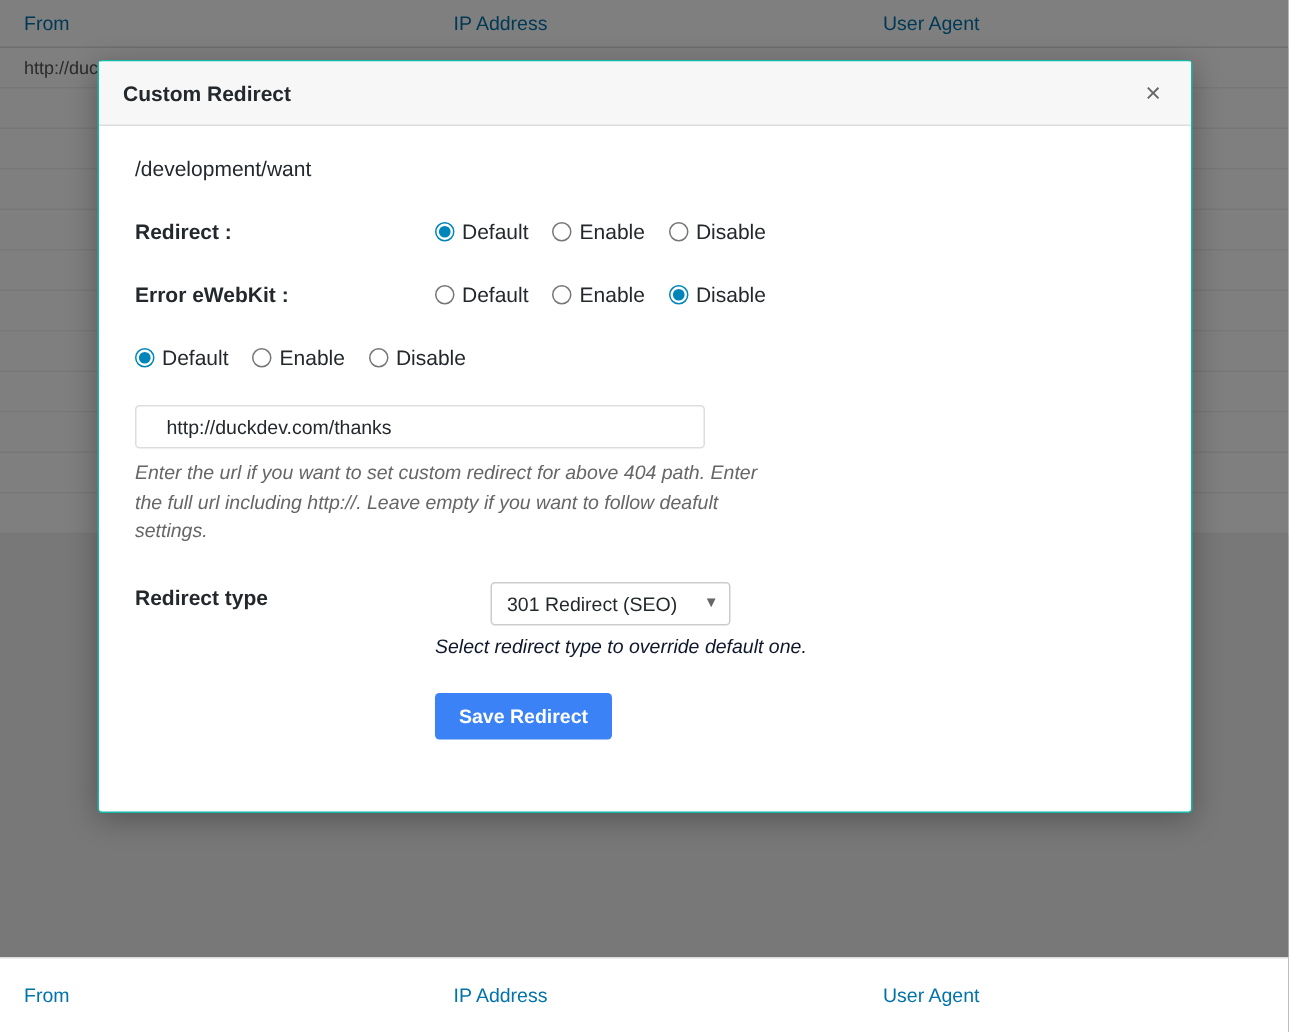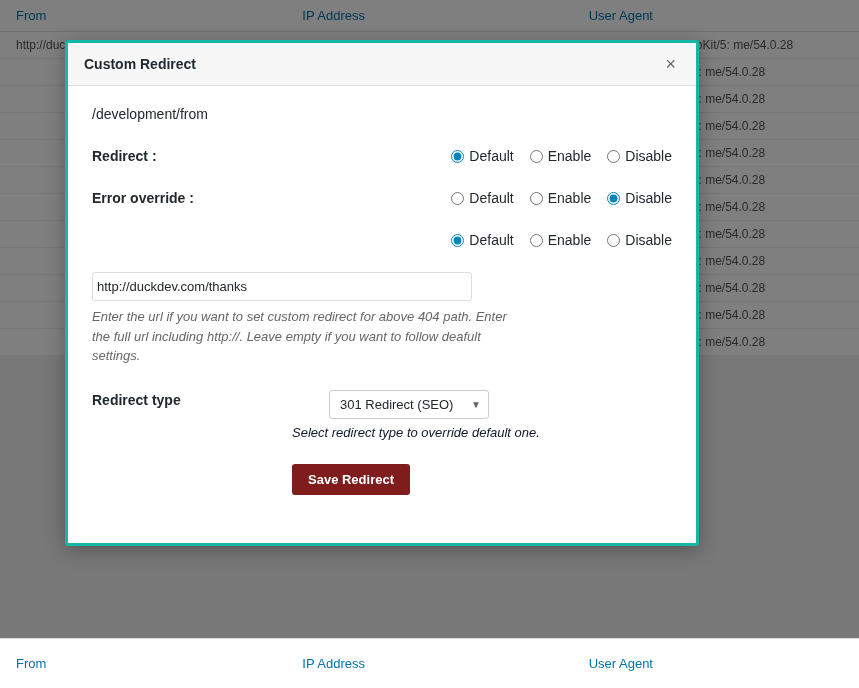--- a/index.html
+++ b/index.html
@@ -45,23 +45,23 @@
     .overlay {
       position: absolute;
       top: 0; left: 0; right: 0; bottom: 0;
       background: rgba(0,0,0,0.5);
     }
 
     .modal {
       position: absolute;
       top: 40px;
       left: 65px;
-      width: 634px;
+      width: 730px;
       background: #fff;
-      border: 3px solid #14b8a6;
+      border: 1px solid #14b8a6;
       border-radius: 3px;
       box-shadow: 0 4px 20px rgba(0,0,0,0.3);
       z-index: 10;
     }
 
     .modal-header {
       display: flex;
       justify-content: space-between;
       align-items: center;
       padding: 12px 16px;
@@ -112,40 +112,39 @@
       font-size: 14px;
       color: #23282d;
       padding-top: 2px;
     }
 
     .radio-group {
       display: flex;
       align-items: center;
       gap: 16px;
       padding-top: 2px;
-      justify-content: flex-end;
     }
 
     .radio-option {
       display: flex;
       align-items: center;
       gap: 5px;
       cursor: pointer;
       color: #23282d;
       font-size: 14px;
     }
 
     .radio-option input[type="radio"] {
       cursor: pointer;
       accent-color: #0085ba;
     }
 
     .text-input {
       width: 380px;
-      padding: 6px 4px;
+      padding: 6px 20px;
       border: 1px solid #ddd;
       border-radius: 3px;
       font-size: 13px;
       color: #23282d;
     }
 
     .help-text {
       margin-top: 6px;
       font-size: 13px;
       color: #666;
@@ -184,21 +183,21 @@
     }
 
     .select-help {
       margin-top: 6px;
       font-size: 13px;
       color: #0f172a;
       font-style: italic;
     }
 
     .save-btn {
-      background: #7f1d1d;
+      background: #3b82f6;
       color: #fff;
       border: none;
       border-radius: 3px;
       padding: 8px 16px;
       font-size: 13px;
       cursor: pointer;
       font-weight: bold;
     }
 
     .bottom-bar {
@@ -296,21 +295,21 @@
 
 <div class="modal">
   <div class="modal-header">
     <span class="modal-title">Custom Redirect</span>
     <button class="modal-close">×</button>
   </div>
   <div class="modal-body">
 
     <div class="form-row">
       <div class="form-control">
-        <span class="redirecting-from-value">/development/from</span>
+        <span class="redirecting-from-value">/development/want</span>
       </div>
     </div>
 
     <div class="form-row">
       <div class="form-label">Redirect :</div>
       <div class="form-control">
         <div class="radio-group">
           <label class="radio-option">
             <input type="radio" name="redirect" value="Default" checked="" style="">
             <span>Default</span>
@@ -321,21 +320,21 @@
           </label>
           <label class="radio-option">
             <input type="radio" name="redirect" value="Disable" style="">
             <span>Disable</span>
           </label>
         </div>
       </div>
     </div>
 
     <div class="form-row">
-      <div class="form-label">Error override :</div>
+      <div class="form-label">Error eWebKit :</div>
       <div class="form-control">
         <div class="radio-group">
           <label class="radio-option">
             <input type="radio" name="error_logging" value="Default" style="">
             <span>Default</span>
           </label>
           <label class="radio-option">
             <input type="radio" name="error_logging" value="Enable" style="">
             <span>Enable</span>
           </label>

